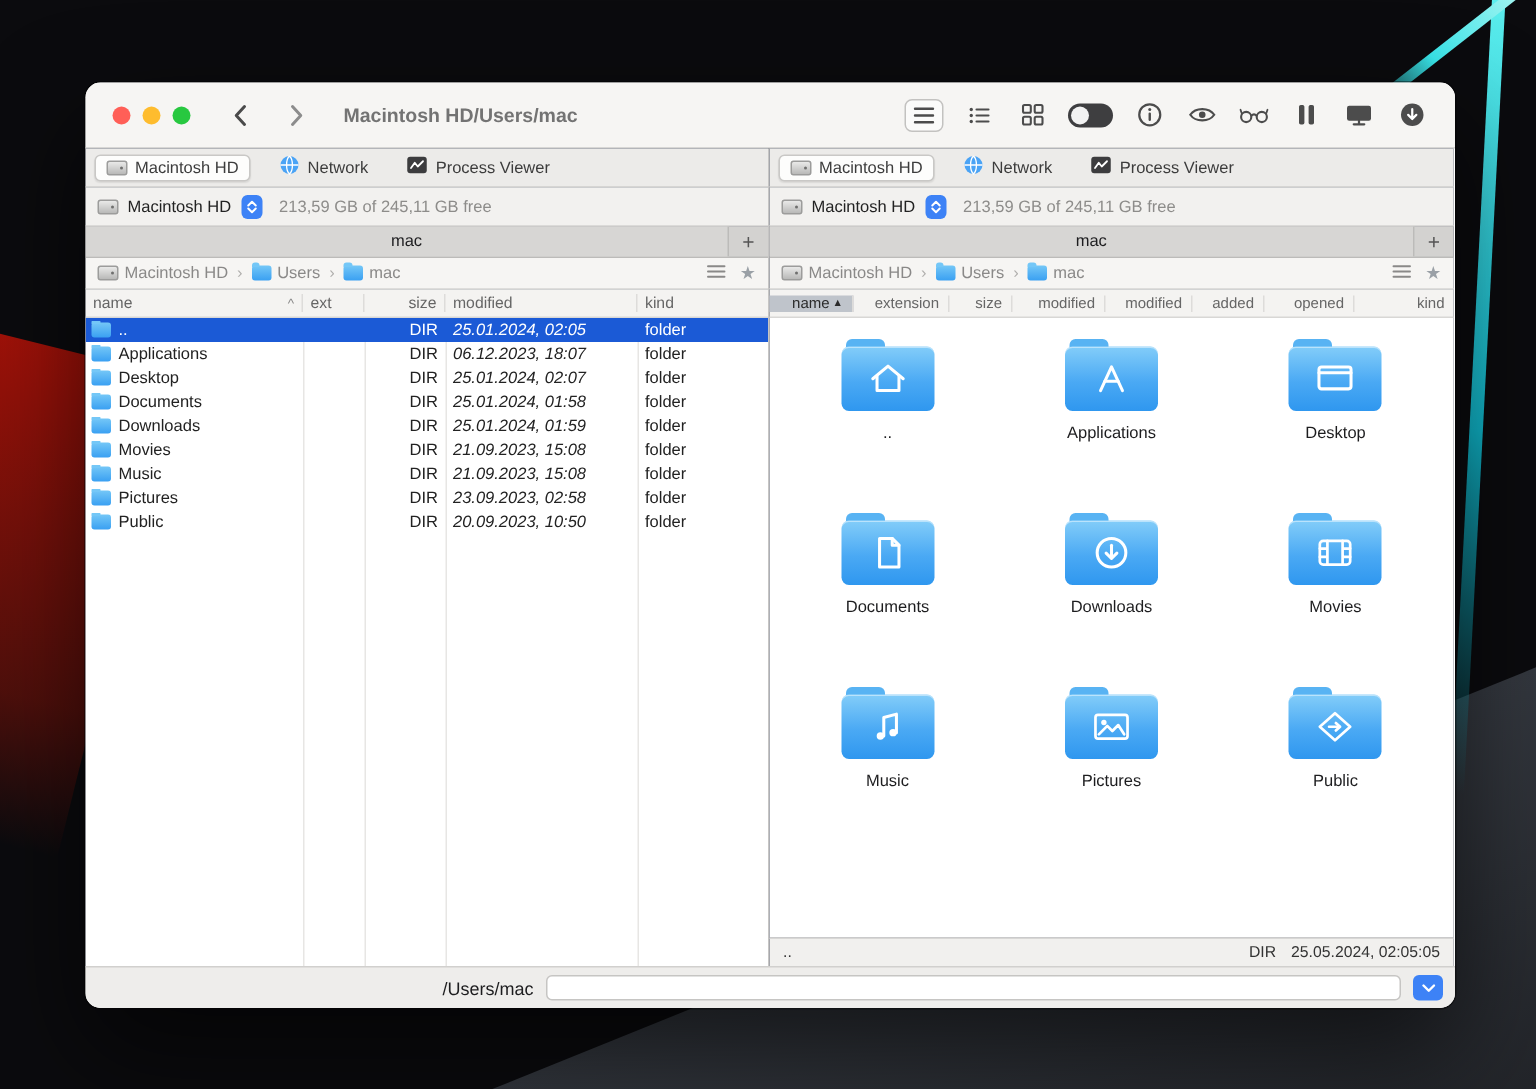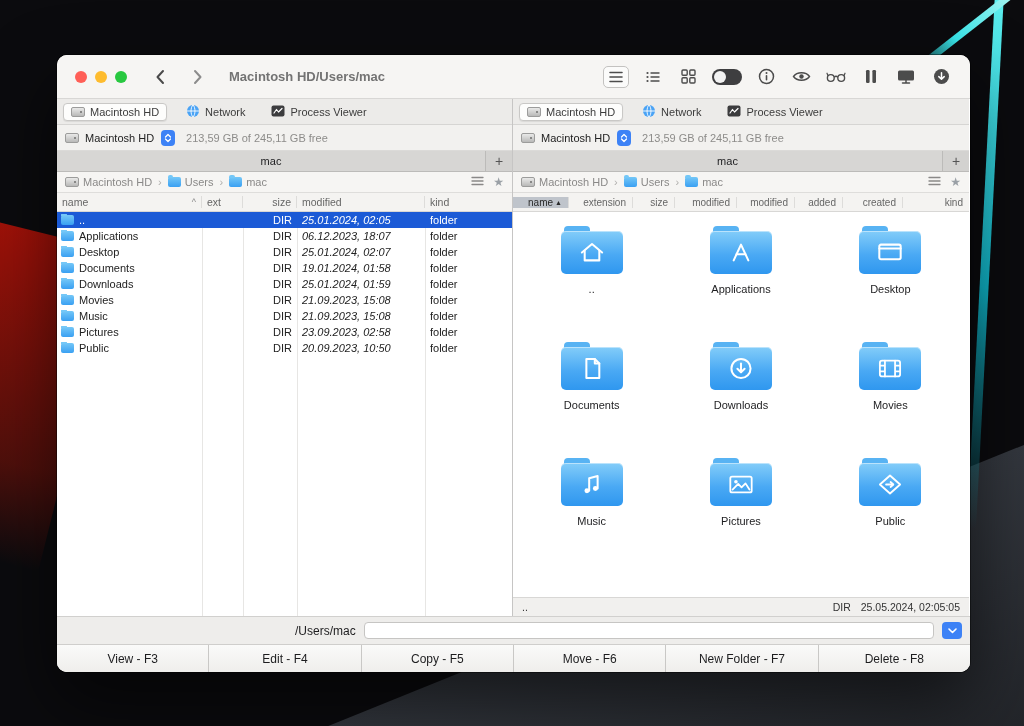--- a/index.html
+++ b/index.html
@@ -344,21 +344,21 @@
             <span class="c-mod">25.01.2024, 02:07</span>
             <span class="c-kind">folder</span>
           </div>
           <div class="frow">
             <span class="c-name">
               <span class="mini-folder"></span>
               <span>Documents</span>
             </span>
             <span class="c-ext"></span>
             <span class="c-size">DIR</span>
-            <span class="c-mod">19.01.2024, 01:58</span>
+            <span class="c-mod">25.01.2024, 01:58</span>
             <span class="c-kind">folder</span>
           </div>
           <div class="frow">
             <span class="c-name">
               <span class="mini-folder"></span>
               <span>Downloads</span>
             </span>
             <span class="c-ext"></span>
             <span class="c-size">DIR</span>
             <span class="c-mod">25.01.2024, 01:59</span>
@@ -482,21 +482,21 @@
           <span class="rcol" style="width: 62px;">
             <span>modified</span>
           </span>
           <span class="rcol" style="width: 58px;">
             <span>modified</span>
           </span>
           <span class="rcol" style="width: 48px;">
             <span>added</span>
           </span>
           <span class="rcol" style="width: 60px;">
-            <span>created</span>
+            <span>opened</span>
           </span>
           <span class="rcol last" style="flex: 1 1 0%;">
             <span>kind</span>
           </span>
         </div>
       <div class="icon-grid">
           <div class="gcell">
             <div class="gfolder">
               <div class="ftab2"></div>
               <div class="fbody">
@@ -622,22 +622,14 @@
   <div class="cmdrow">
     <span class="cmd-label">/Users/mac</span>
     <input class="cmd-input" value="" style="">
     <span class="cmd-stepper">
         <svg width="9" height="6" viewBox="0 0 9 6">
           <path d="M1 1 L4.5 4.5 L8 1" stroke="#fff" stroke-width="1.6" fill="none" stroke-linecap="round" stroke-linejoin="round"></path>
         </svg>
       </span>
   </div>
 
-  <div class="fkeys">
-      <button class="fkey">View - F3</button>
-      <button class="fkey">Edit - F4</button>
-      <button class="fkey">Copy - F5</button>
-      <button class="fkey">Move - F6</button>
-      <button class="fkey">New Folder - F7</button>
-      <button class="fkey">Delete - F8</button>
-    </div>
 
 </div>
 
 </body></html>

